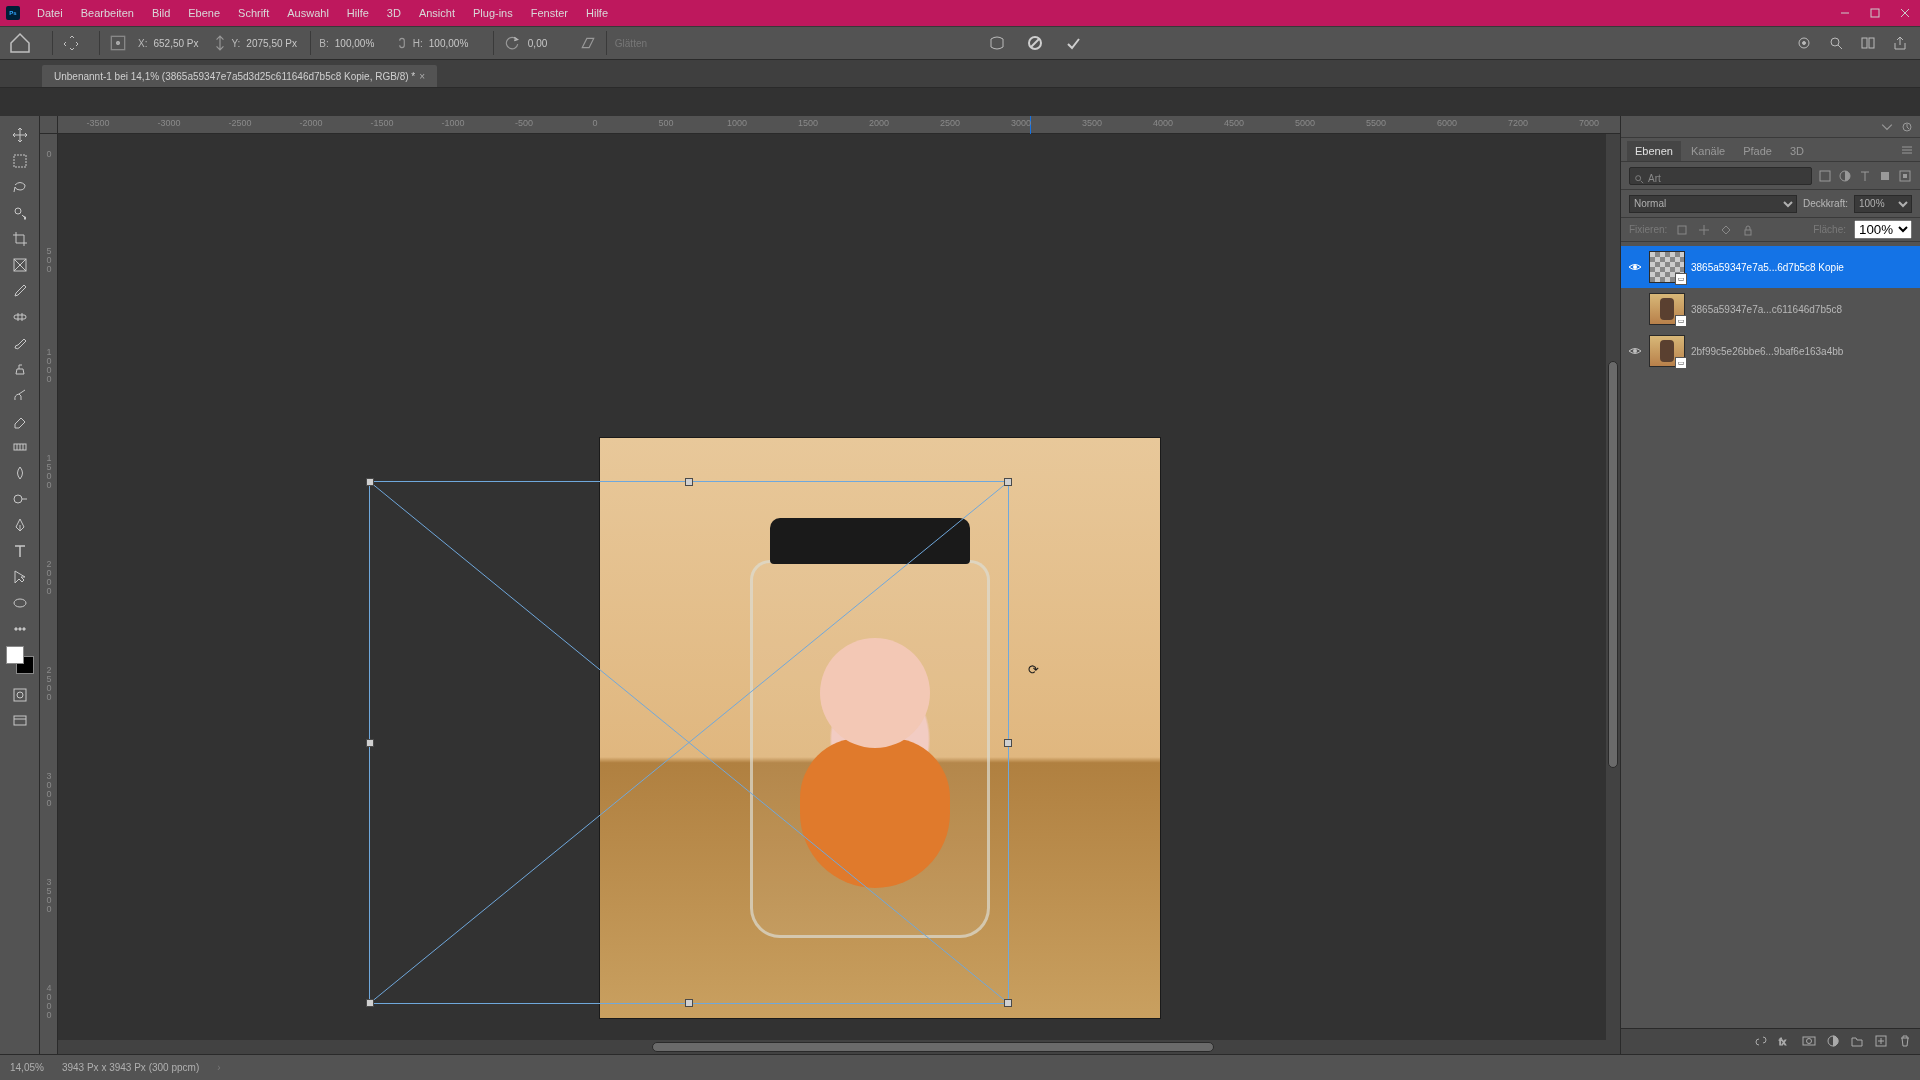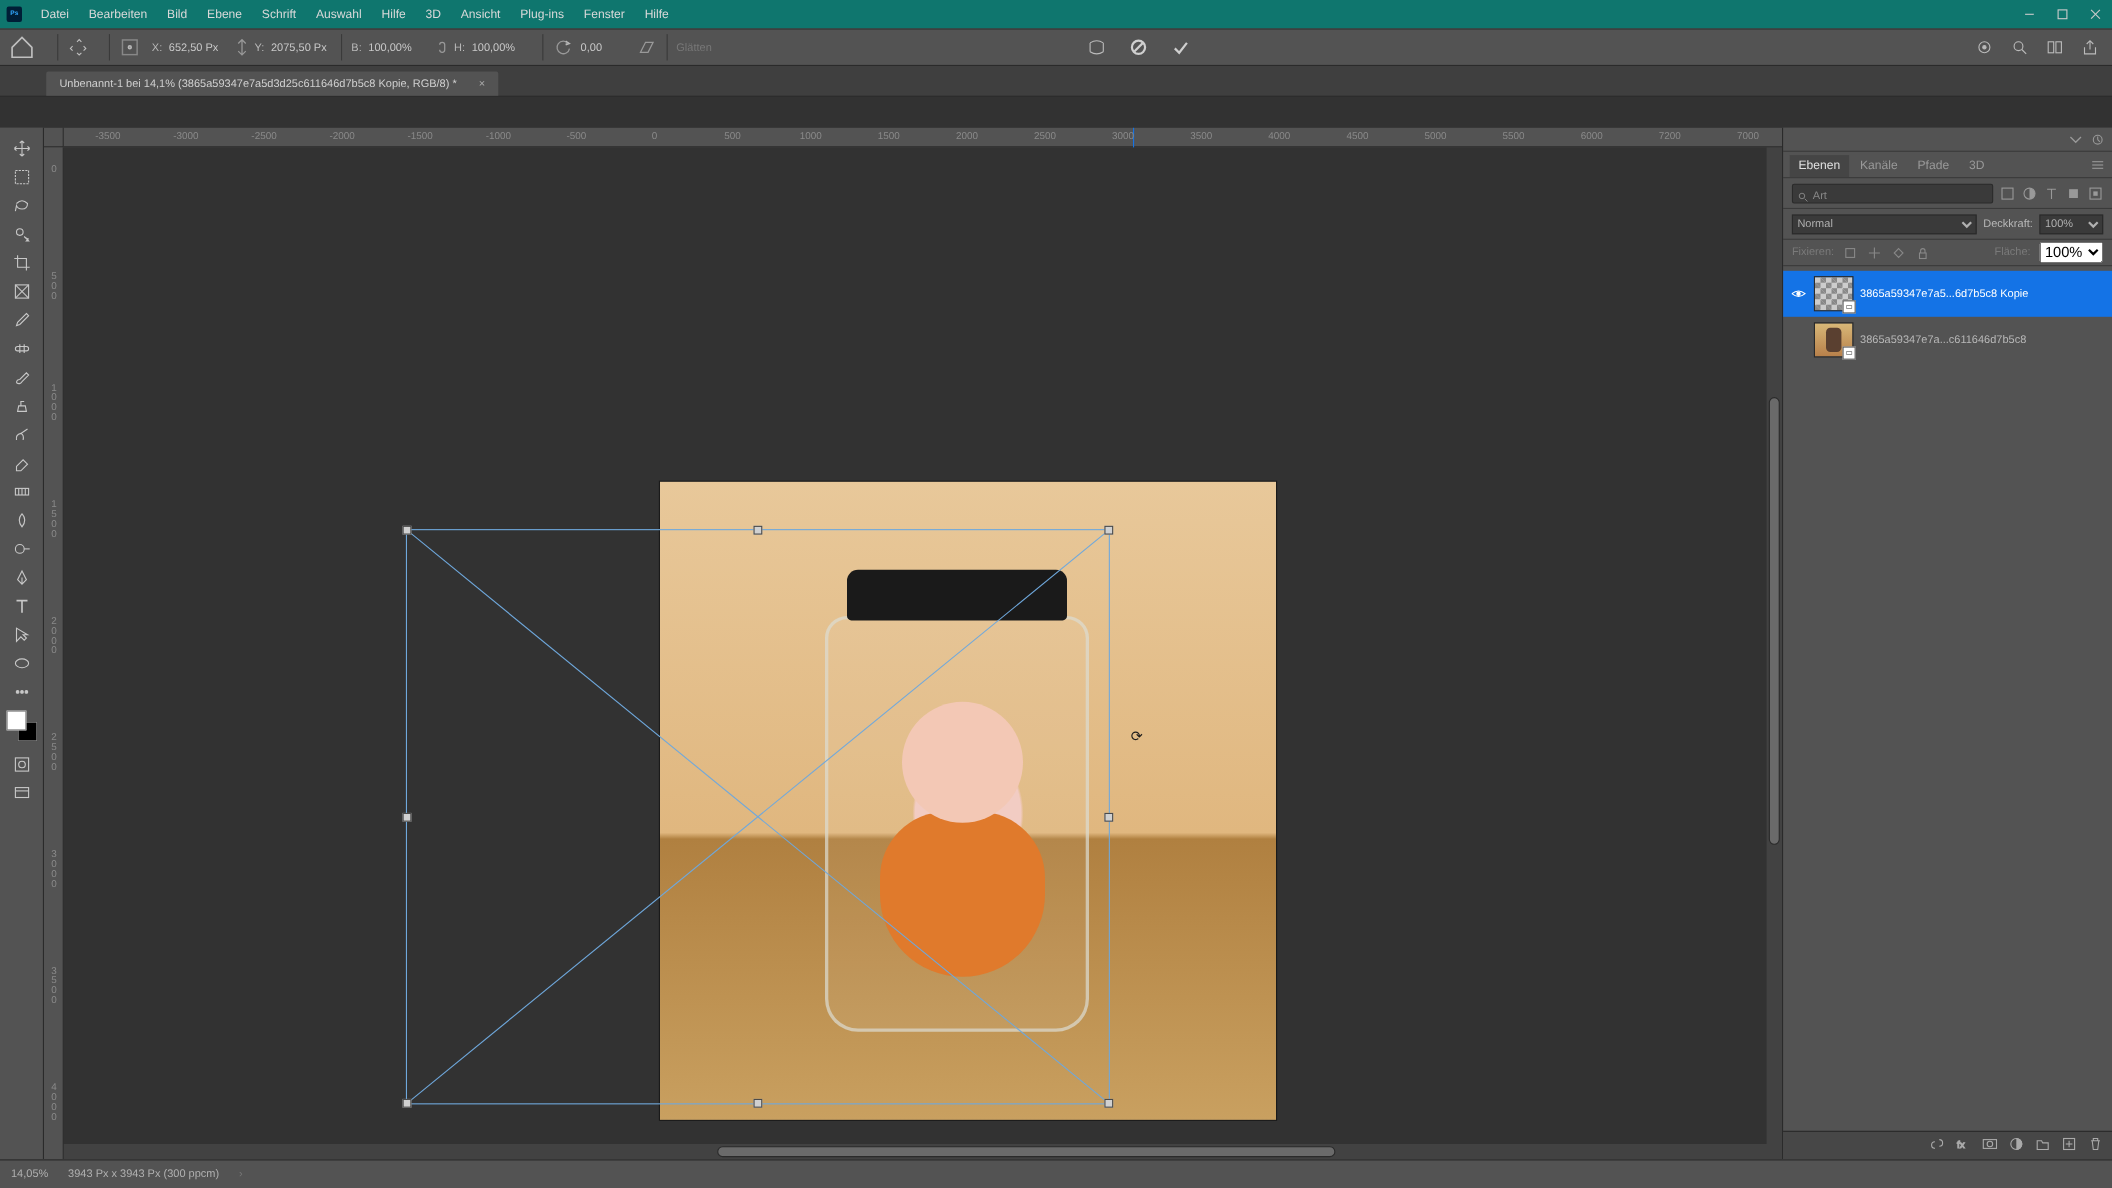--- a/index.html
+++ b/index.html
@@ -1,19 +1,19 @@
 <!DOCTYPE html>
 <html><head>
 <meta charset="utf-8">
 <style>
 * { margin: 0; padding: 0; box-sizing: border-box; user-select: none; }
 body { font-family: "Segoe UI", Tahoma, sans-serif; font-size: 11px; background: #323232; color: #b8b8b8; width: 1920px; height: 1080px; overflow: hidden; position: relative; }
 
 
-.menubar { height: 26px; background: #0f766e; display: flex; align-items: center; padding: 0 6px; position: relative; }
+.menubar { height: 26px; background: #be185d; display: flex; align-items: center; padding: 0 6px; position: relative; }
 .ps-logo { width: 14px; height: 14px; background: #001e36; color: #31a8ff; font-size: 6px; font-weight: bold; display:flex; align-items:center; justify-content:center; border-radius:2px; margin-right:8px; }
 .menu-item { padding: 0 9px; height: 26px; display: flex; align-items: center; color: #d9d9d9; cursor: default; }
 .win-controls { position: absolute; right: 0; top: 0; display: flex; }
 .win-btn { width: 30px; height: 26px; display:flex; align-items:center; justify-content:center; color:#ccc; }
 .win-btn svg { width:10px; height:10px; stroke:#ccc; stroke-width:1; fill:none; }
 
 
 .options-bar { height: 34px; background: #535353; border-top:1px solid #383838; border-bottom:1px solid #2a2a2a; display:flex; align-items:center; padding:0 8px; position:relative; }
 .opt-home-icon { width:24px; height:24px; display:flex; align-items:center; justify-content:center; margin-right:12px; }
 .opt-sep { width:1px; height:24px; background:#3a3a3a; margin:0 8px; }
@@ -22,21 +22,21 @@
 .opt-input { width:58px; height:18px; background:transparent; color:#c8c8c8; border:none; font-size:10px; padding:0 2px; }
 .opt-center-icons { display:flex; gap:18px; align-items:center; margin-left:340px; }
 .opt-right { position:absolute; right:10px; display:flex; gap:12px; align-items:center; }
 .opt-icon { width:20px; height:20px; display:flex; align-items:center; justify-content:center; }
 .opt-icon svg { width:16px; height:16px; fill:#b8b8b8; stroke:#b8b8b8; }
 .check-icon svg { stroke:#cfcfcf; fill:none; stroke-width:2; }
 .cancel-icon svg { stroke:#cfcfcf; fill:none; stroke-width:2; }
 
 
 .doc-tabs { height: 28px; background: #3f3f3f; border-bottom:1px solid #2a2a2a; display:flex; align-items:flex-end; padding-left:42px; }
-.doc-tab { background:#535353; color:#d0d0d0; height:22px; padding:0 12px; display:flex; align-items:center; gap:20px; font-size:10px; border-radius:2px 2px 0 0; }
+.doc-tab { background:#535353; color:#d0d0d0; height:22px; padding:0 12px; display:flex; align-items:center; gap:4px; font-size:10px; border-radius:2px 2px 0 0; }
 .doc-tab-close { font-size:10px; color:#aaa; }
 
 
 .work-area { position:absolute; top:88px; left:0; right:0; bottom:26px; display:flex;margin-top:28px; }
 .toolbar { width:40px; background:#535353; border-right:1px solid #2a2a2a; display:flex; flex-direction:column; align-items:center; padding-top:6px; gap:0px; }
 .tool-btn { width:32px; height:26px; display:flex; align-items:center; justify-content:center; border-radius:2px; }
 .tool-btn svg { width:16px; height:16px; fill:#c8c8c8; stroke:#c8c8c8; }
 .swatches { margin-top:4px; position:relative; width:28px; height:28px; }
 .sw-fg { position:absolute; top:0; left:0; width:18px; height:18px; background:#fff; border:1px solid #888; }
 .sw-bg { position:absolute; bottom:0; right:0; width:18px; height:18px; background:#000; border:1px solid #888; }
@@ -595,20 +595,33 @@
           <div class="layer-name">3865a59347e7a5...6d7b5c8 Kopie</div>
         </div>
         <div class="layer">
           <div class="vis"></div>
           <div class="thumb-wrap">
             <div class="thumb photo-th"></div>
             <div class="smart-badge">▭</div>
           </div>
           <div class="layer-name">3865a59347e7a...c611646d7b5c8</div>
         </div>
+        <div class="layer">
+          <div class="vis">
+            <svg viewBox="0 0 14 10">
+              <path d="M1 5 Q7 0 13 5 Q7 10 1 5" fill="none" stroke="#c0c0c0"></path>
+              <circle cx="7" cy="5" r="2" fill="#c0c0c0"></circle>
+            </svg>
+          </div>
+          <div class="thumb-wrap">
+            <div class="thumb photo-th"></div>
+            <div class="smart-badge">▭</div>
+          </div>
+          <div class="layer-name">2bf99c5e26bbe6...9baf6e163a4bb</div>
+        </div>
       </div>
 
     <div class="layers-footer">
       <span class="lf-icon"><svg viewBox="0 0 14 14">
             <path d="M5 5 A3 3 0 0 0 5 11 M9 3 A3 3 0 0 1 9 9" fill="none"></path>
           </svg></span>
       <span class="lf-icon"><svg viewBox="0 0 14 14">
             <text x="1" y="11" font-size="9" fill="#aaa">fx</text>
           </svg></span>
       <span class="lf-icon"><svg viewBox="0 0 14 14">

